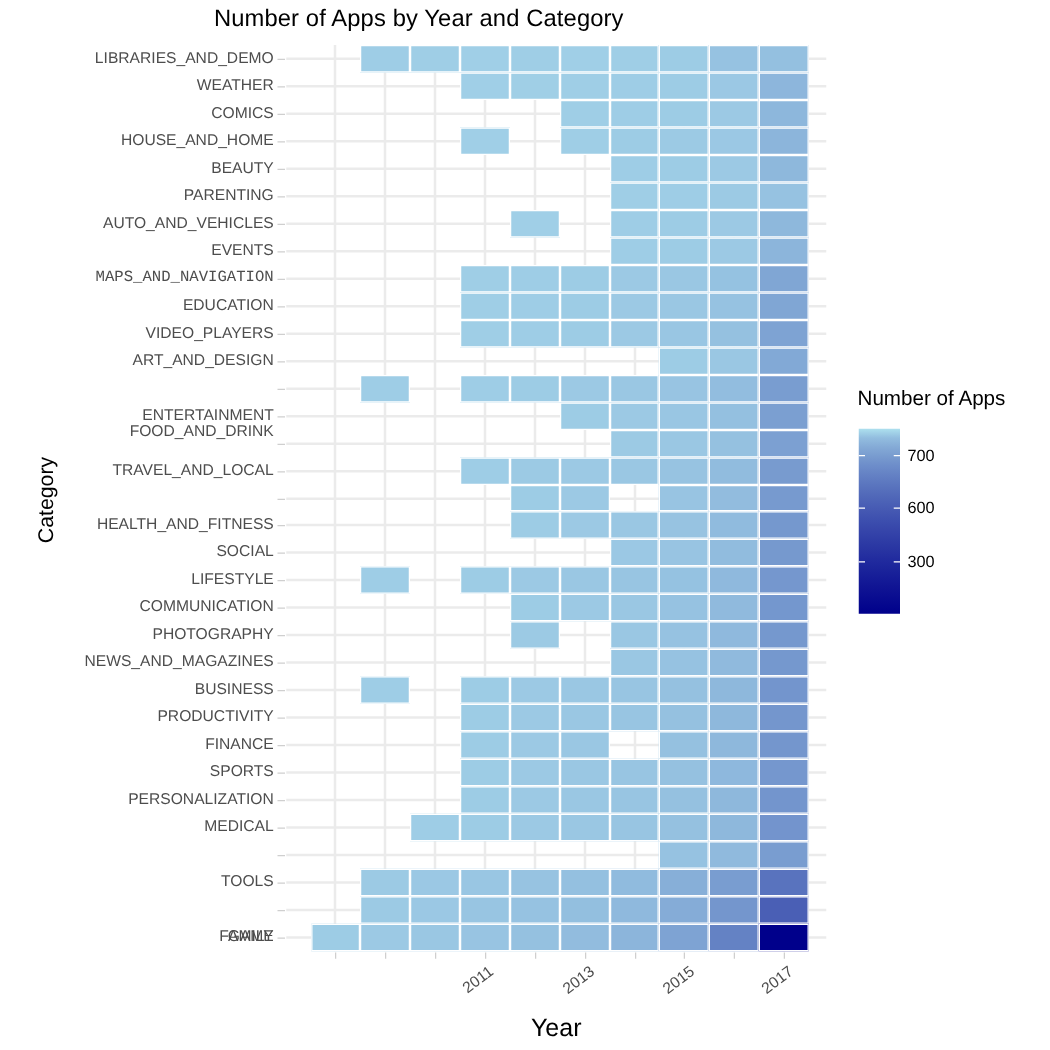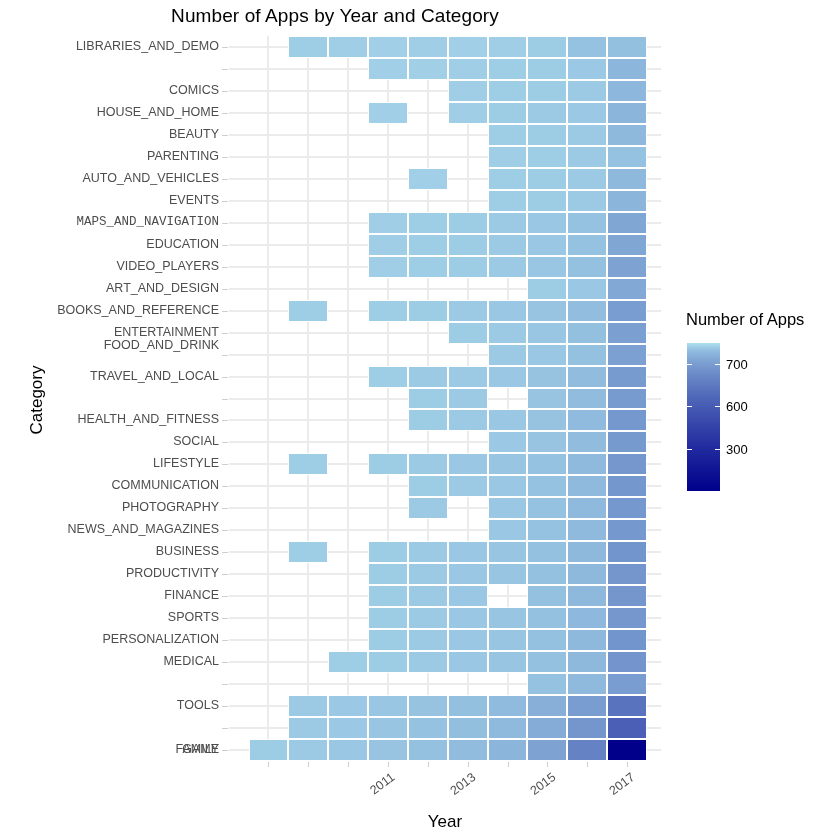--- a/index.html
+++ b/index.html
@@ -114,21 +114,21 @@
     transform: rotate(-37deg);
     transform-origin: right top;
     white-space: nowrap;
   }
   #xtitle {
     position: absolute;
     left: 229px;
     top: 812px;
     width: 432px;
     text-align: center;
-    font-size: 17px;
+    font-size: 20px;
     color: #000000;
   }
   
   #legend {
     position: absolute;
     left: 678px;
     top: 310px;
   }
   #legend-title {
     position: absolute;
@@ -419,20 +419,21 @@
         <div class="cell" title="FAMILY / 2015: 74" style="left: 258.6px; top: 703.03px; width: 39.85px; height: 21.9697px; background: rgb(140, 181, 219);"></div>
         <div class="cell" title="FAMILY / 2016: 130" style="left: 298.45px; top: 703.03px; width: 39.85px; height: 21.9697px; background: rgb(126, 163, 211);"></div>
         <div class="cell" title="FAMILY / 2017: 260" style="left: 338.3px; top: 703.03px; width: 39.85px; height: 21.9697px; background: rgb(100, 130, 196);"></div>
         <div class="cell" title="FAMILY / 2018: 1050" style="left: 378.15px; top: 703.03px; width: 39.85px; height: 21.9697px; background: rgb(0, 0, 139);"></div>
       </div>
   </div>
 
   <div id="ylabels">
       <div class="ylab" style="top: 2.98485px;">LIBRARIES_AND_DEMO</div>
       <div class="ytick" style="top: 10.9848px;"></div>
+      <div class="ylab" style="top: 24.9545px;">WEATHER</div>
       <div class="ytick" style="top: 32.9545px;"></div>
       <div class="ylab" style="top: 46.9242px;">COMICS</div>
       <div class="ytick" style="top: 54.9242px;"></div>
       <div class="ylab" style="top: 68.8939px;">HOUSE_AND_HOME</div>
       <div class="ytick" style="top: 76.8939px;"></div>
       <div class="ylab" style="top: 90.8636px;">BEAUTY</div>
       <div class="ytick" style="top: 98.8636px;"></div>
       <div class="ylab" style="top: 112.833px;">PARENTING</div>
       <div class="ytick" style="top: 120.833px;"></div>
       <div class="ylab" style="top: 134.803px;">AUTO_AND_VEHICLES</div>
@@ -440,21 +441,20 @@
       <div class="ylab" style="top: 156.773px;">EVENTS</div>
       <div class="ytick" style="top: 164.773px;"></div>
       <div class="ylab" style="top: 178.742px; font-family: Liberation Mono, monospace;">MAPS_AND_NAVIGATION</div>
       <div class="ytick" style="top: 186.742px;"></div>
       <div class="ylab" style="top: 200.712px;">EDUCATION</div>
       <div class="ytick" style="top: 208.712px;"></div>
       <div class="ylab" style="top: 222.682px;">VIDEO_PLAYERS</div>
       <div class="ytick" style="top: 230.682px;"></div>
       <div class="ylab" style="top: 244.652px;">ART_AND_DESIGN</div>
       <div class="ytick" style="top: 252.652px;"></div>
-      <div class="ylab" style="top: 266.621px;">BOOKS_AND_REFERENCE</div>
       <div class="ytick" style="top: 274.621px;"></div>
       <div class="ylab" style="top: 288.591px;">ENTERTAINMENT</div>
       <div class="ytick" style="top: 296.591px;"></div>
       <div class="ylab" style="top: 302px; padding-left: 24px;">FOOD_AND_DRINK</div>
       <div class="ytick" style="top: 318.561px;"></div>
       <div class="ylab" style="top: 332.53px;">TRAVEL_AND_LOCAL</div>
       <div class="ytick" style="top: 340.53px;"></div>
       <div class="ytick" style="top: 362.5px;"></div>
       <div class="ylab" style="top: 376.47px;">HEALTH_AND_FITNESS</div>
       <div class="ytick" style="top: 384.47px;"></div>

